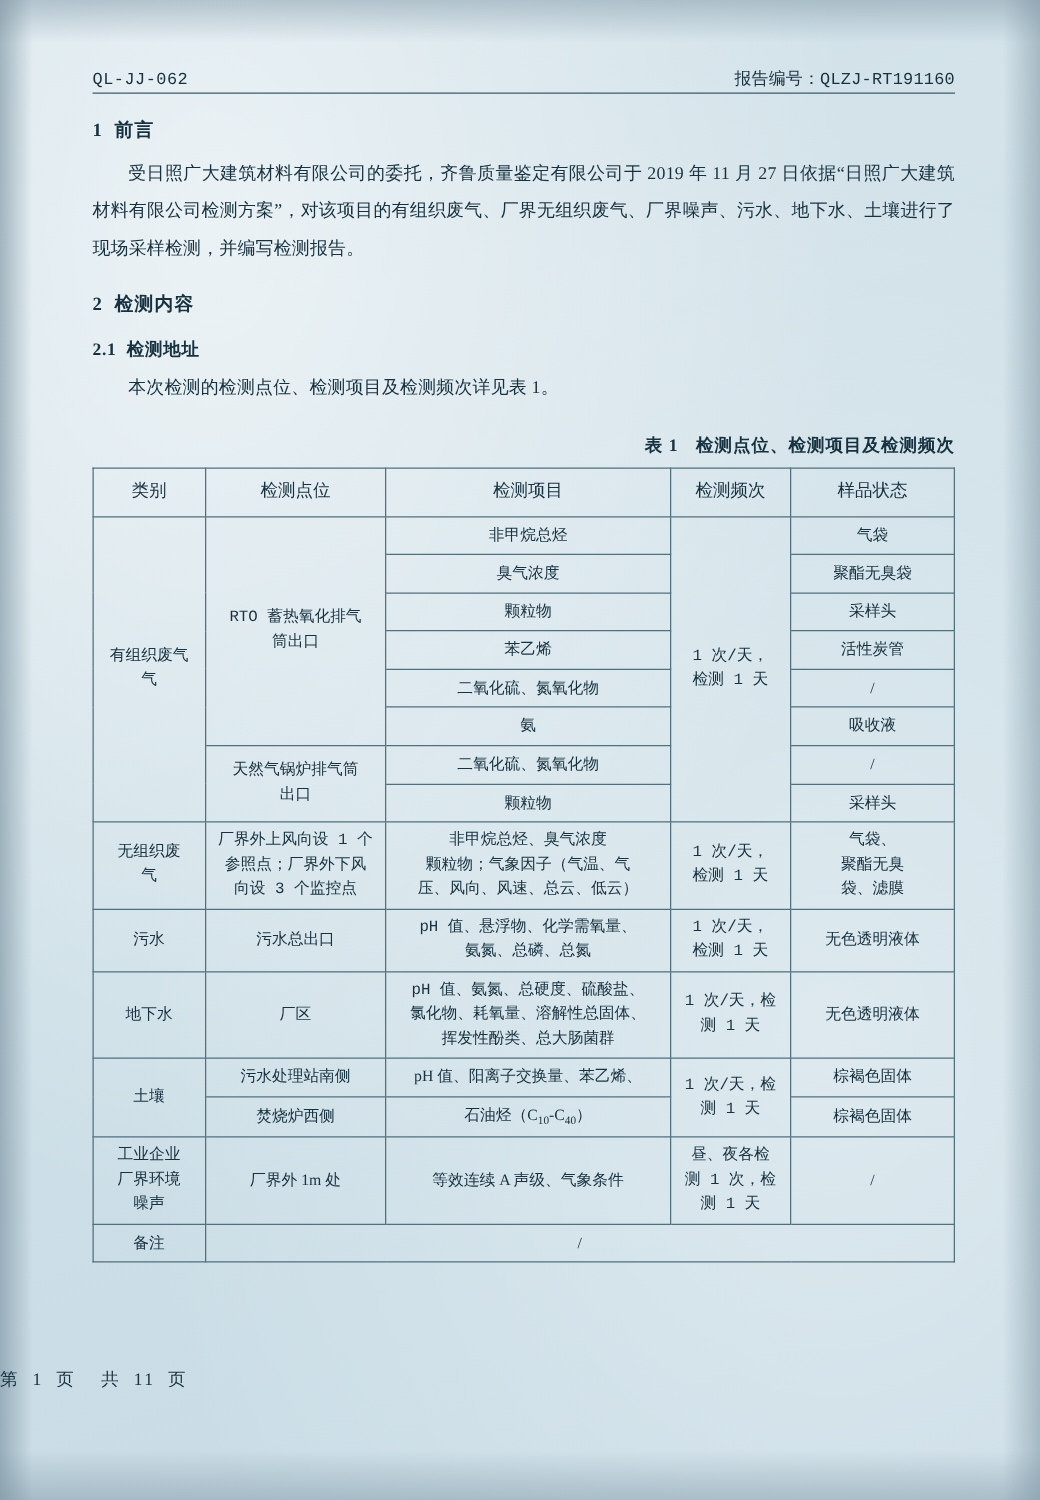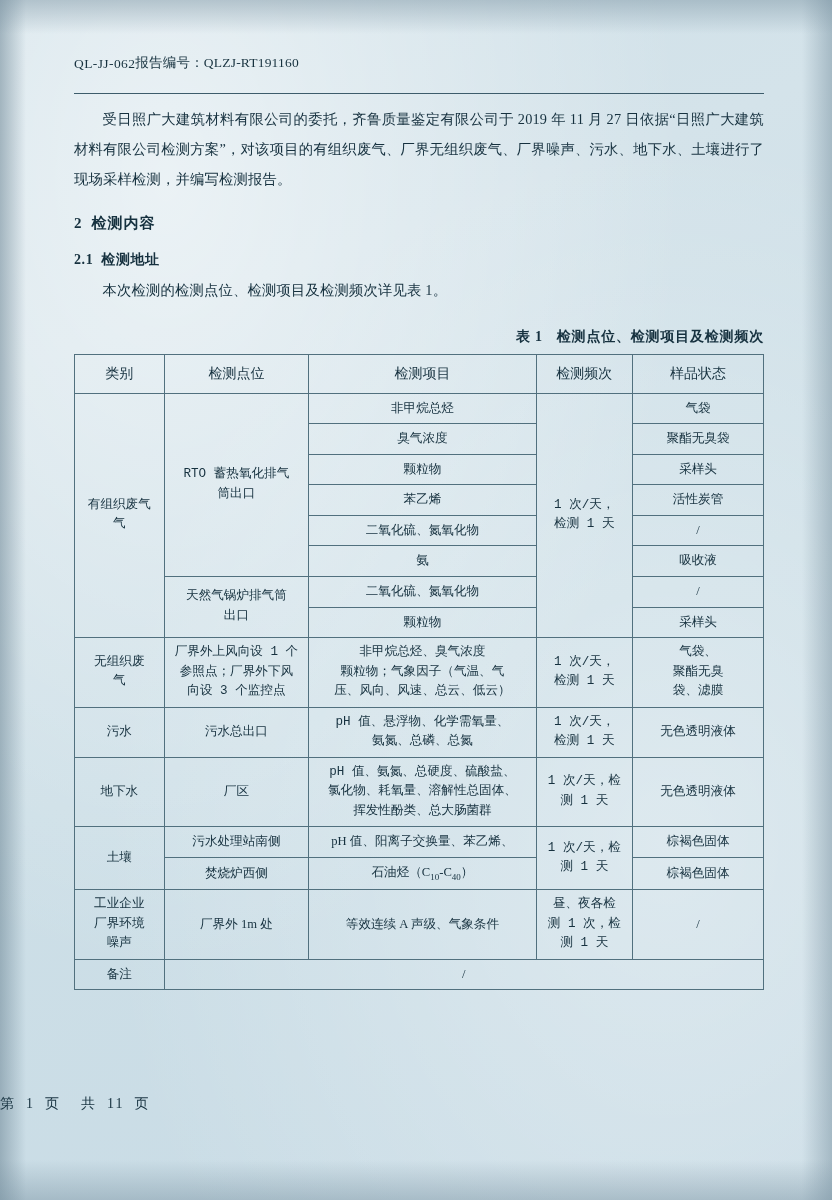--- a/index.html
+++ b/index.html
@@ -46,27 +46,28 @@
   }
   .content {
     position: absolute;
     left: 74px;
     top: 54px;
     width: 690px;
     color: #16313f;
   }
   .hdr {
     display: flex;
-    justify-content: flex-start;
+    justify-content: space-between;
     align-items: flex-end;
     font-size: 13.5px;
     letter-spacing: 0.4px;
-    padding-bottom: 21px;
+    padding-bottom: 2px;
     border-bottom: 1.3px solid #3d5c6b;
     color: #17323f;
+    font-family: Liberation Mono, monospace;
   }
   .hdr .right { letter-spacing: 0.2px; }
   .sec-h1 {
     font-size: 15px;
     font-weight: bold;
     margin-top: 20px;
     letter-spacing: 1px;
   }
   .sec-h1 .num { margin-right: 9px; }
   .sec-h2 {
@@ -137,20 +138,23 @@
 
   <div class="content">
 
     <div class="hdr">
       <div class="left">QL-JJ-062</div>
       <div class="right">
         <span>报告编号：</span><span>QLZJ-RT191160</span>
       </div>
     </div>
 
+    <div class="sec-h1">
+      <span class="num">1</span><span>前言</span>
+    </div>
 
     <div class="para">受日照广大建筑材料有限公司的委托，齐鲁质量鉴定有限公司于 2019 年 11 月 27 日依据“日照广大建筑材料有限公司检测方案”，对该项目的有组织废气、厂界无组织废气、厂界噪声、污水、地下水、土壤进行了现场采样检测，并编写检测报告。</div>
 
     <div class="sec-h1">
       <span class="num">2</span><span>检测内容</span>
     </div>
 
     <div class="sec-h2">
       <span class="num">2.1</span><span>检测地址</span>
     </div>

